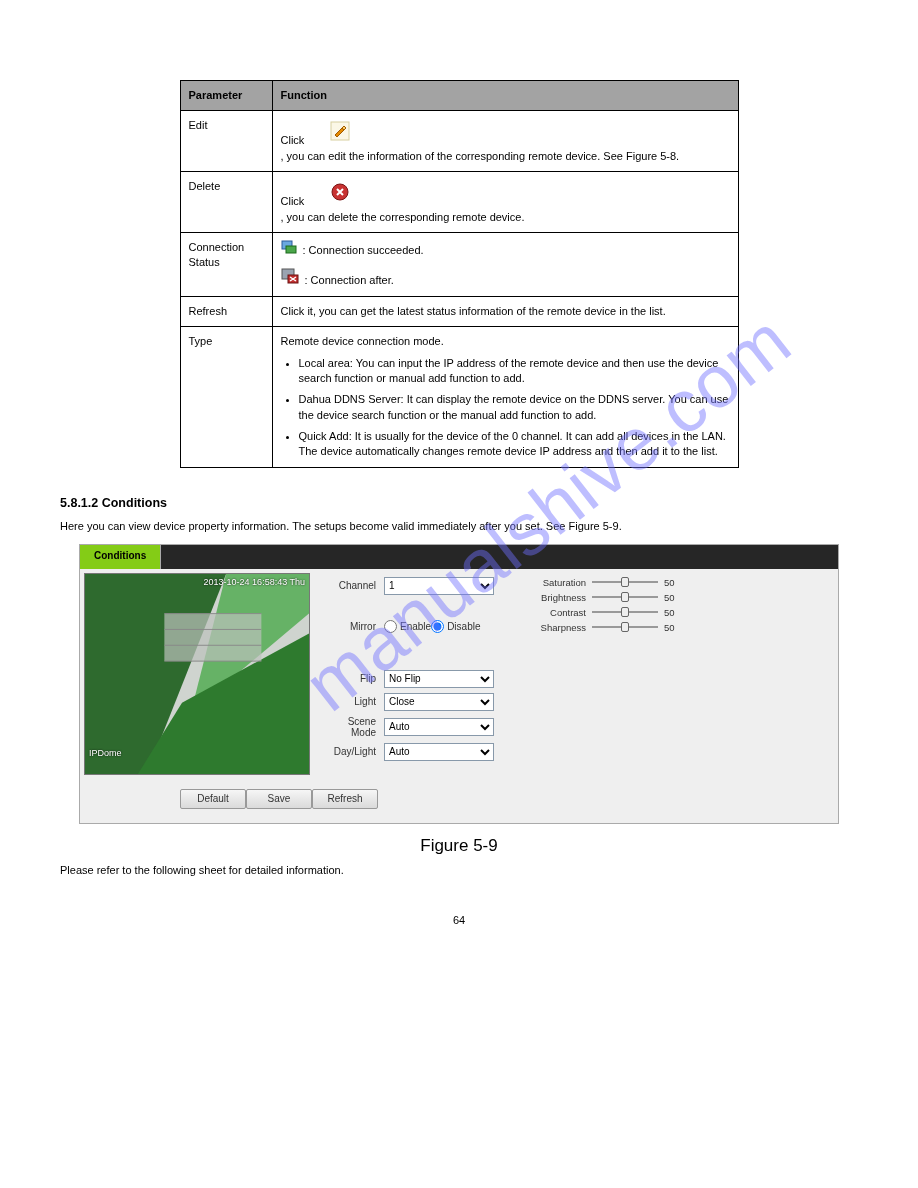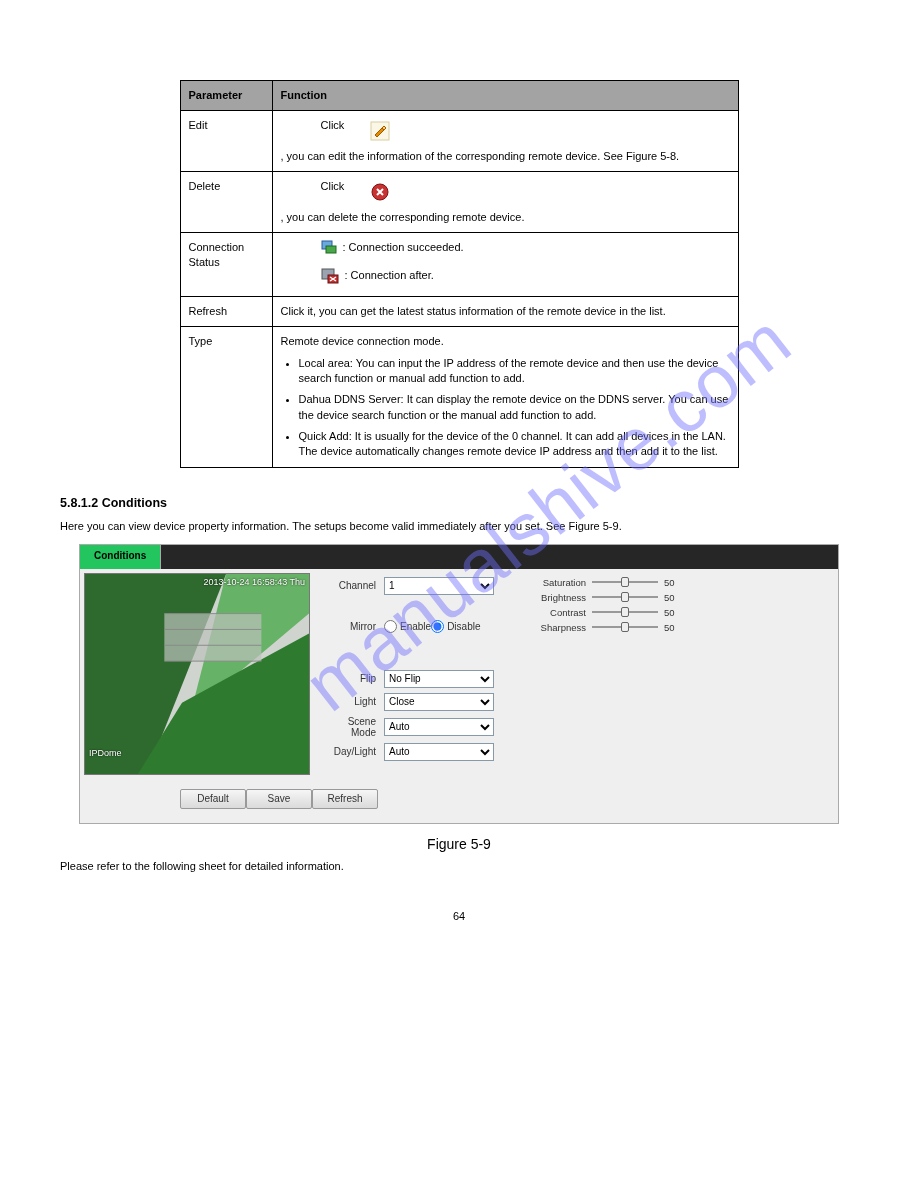--- a/index.html
+++ b/index.html
@@ -26,21 +26,21 @@
     border: 1px solid #000;
     vertical-align: top;
     padding: 7px 8px;
     font-size: 11px;
     line-height: 1.4;
   }
   .param-table th { background: #a3a3a3; text-align: left; }
   .param-table .col-param { width: 92px; }
   .param-table .col-func { width: 466px; }
   .cell-icon { display: block; margin: 3px 0 3px 20px; }
-  .cell-icon-row { display: flex; gap: 6px; align-items: flex-start; margin-left: 40px; }
+  .cell-icon-row { display: flex; gap: 6px; align-items: flex-end; }
 
   .watermark {
     position: absolute;
     left: 50%; top: 390px;
     transform: translate(-35%, 0) rotate(-38deg);
     font-size: 74px;
     color: rgba(110,110,255,0.45);
     font-family: Arial, sans-serif;
     pointer-events: none;
     letter-spacing: 1px;
@@ -63,21 +63,21 @@
     width: 760px;
     background: #efefef;
     border: 1px solid #aaa;
   }
   .shot-tabs {
     background: #262626;
     height: 24px;
     display: flex;
   }
   .shot-tab {
-    background: #22c55e;
+    background: #84cc16;
     color: #000;
     font-weight: bold;
     font-size: 10px;
     padding: 5px 14px;
     border-right: 1px solid #aaa;
   }
   .shot-body {
     display: flex;
     padding: 4px 6px 4px 4px;
     gap: 10px;
@@ -141,21 +141,21 @@
   .shot-buttons .btn {
     width:66px; height:20px; font-size:10px;
     background: linear-gradient(#f6f6f6,#dadada);
     border:1px solid #999; border-radius:2px;
     display:flex; align-items:center; justify-content:center;
     color:#333;
   }
 
   .fig-caption {
     text-align:center;
-    font-size:14px;
+    font-size:17px;
     margin: 12px 0 0 0;
   }
   .fig-note {
     font-size:11px;
     margin: 8px 0 0 60px;
   }
   .page-num {
     text-align:center;
     font-size:11px;
     margin-top:38px;

